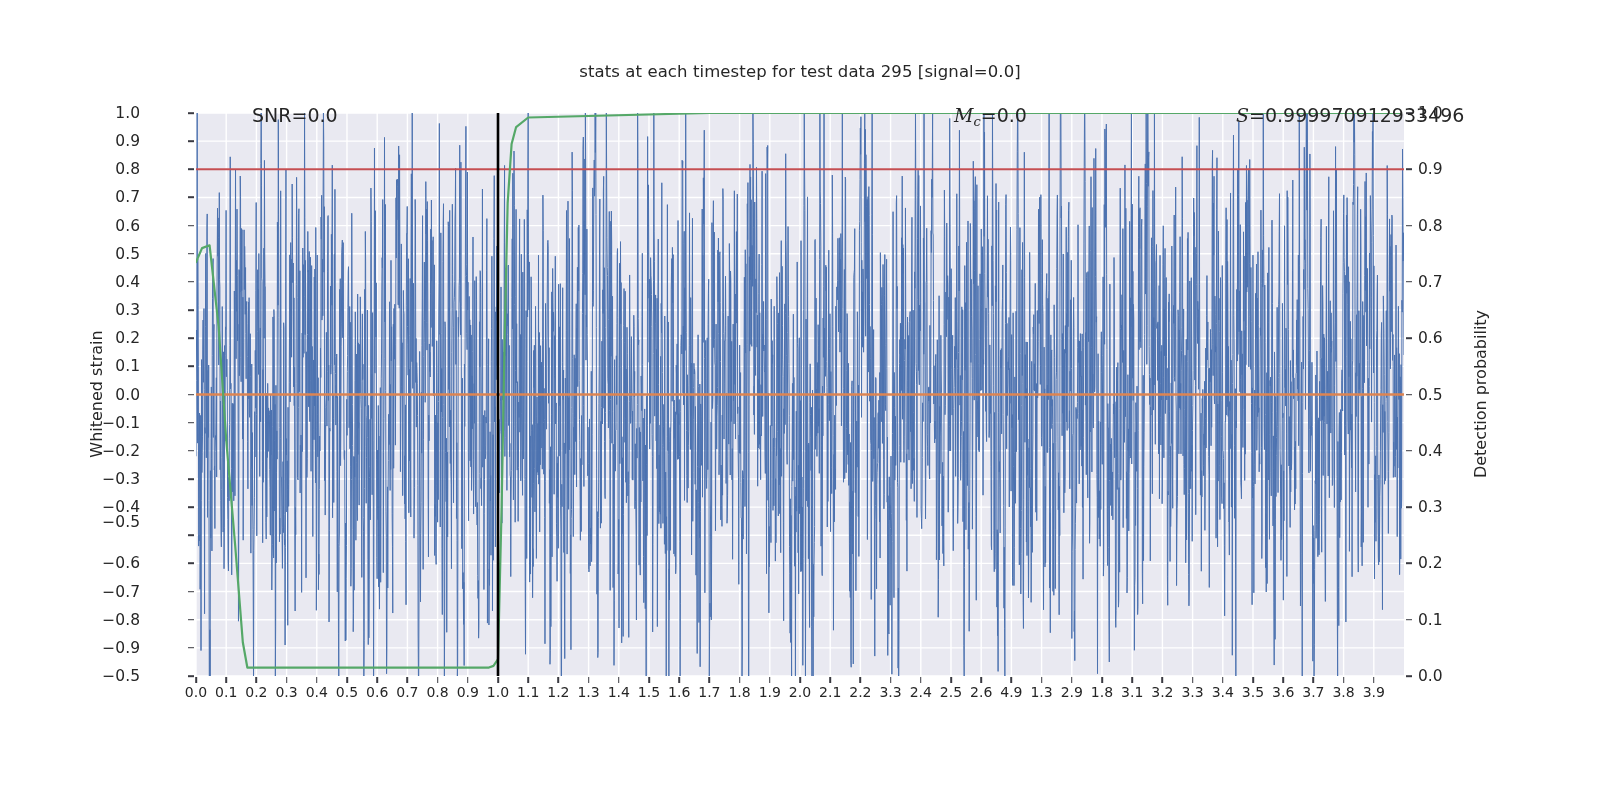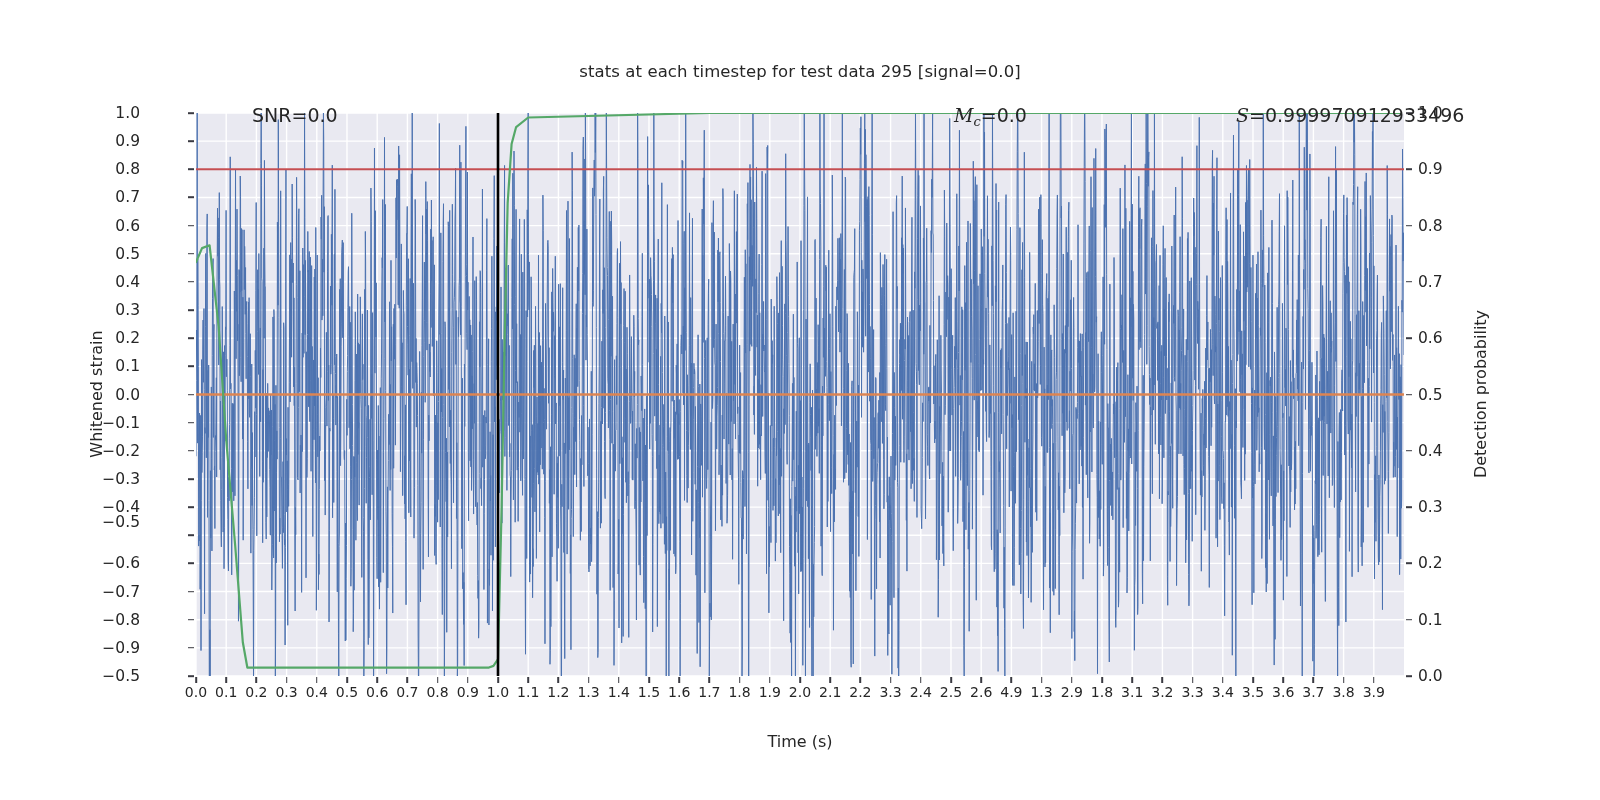--- a/index.html
+++ b/index.html
@@ -404,21 +404,20 @@
       <div class="xtick-label" style="left: 1313.4px;">3.7</div>
       <div class="xtick-mark" style="left: 1313.4px;"></div>
       <div class="xtick-label" style="left: 1343.6px;">3.8</div>
       <div class="xtick-mark" style="left: 1343.6px;"></div>
       <div class="xtick-label" style="left: 1373.8px;">3.9</div>
       <div class="xtick-mark" style="left: 1373.8px;"></div>
     </div>
 
   <div class="ylabel-left">Whitened strain</div>
   <div class="ylabel-right">Detection probability</div>
-  <div class="xlabel">Time (s)</div>
 
   <div class="annot" id="annot-snr">SNR=0.0</div>
 
   <div class="annot" id="annot-mc"><span class="it">M</span><span class="sub">c</span><span>=0.0</span></div>
 
   <div class="annot" id="annot-s"><span class="it">S</span><span>=0.999970912933496</span></div>
 
 
 </div>
 

